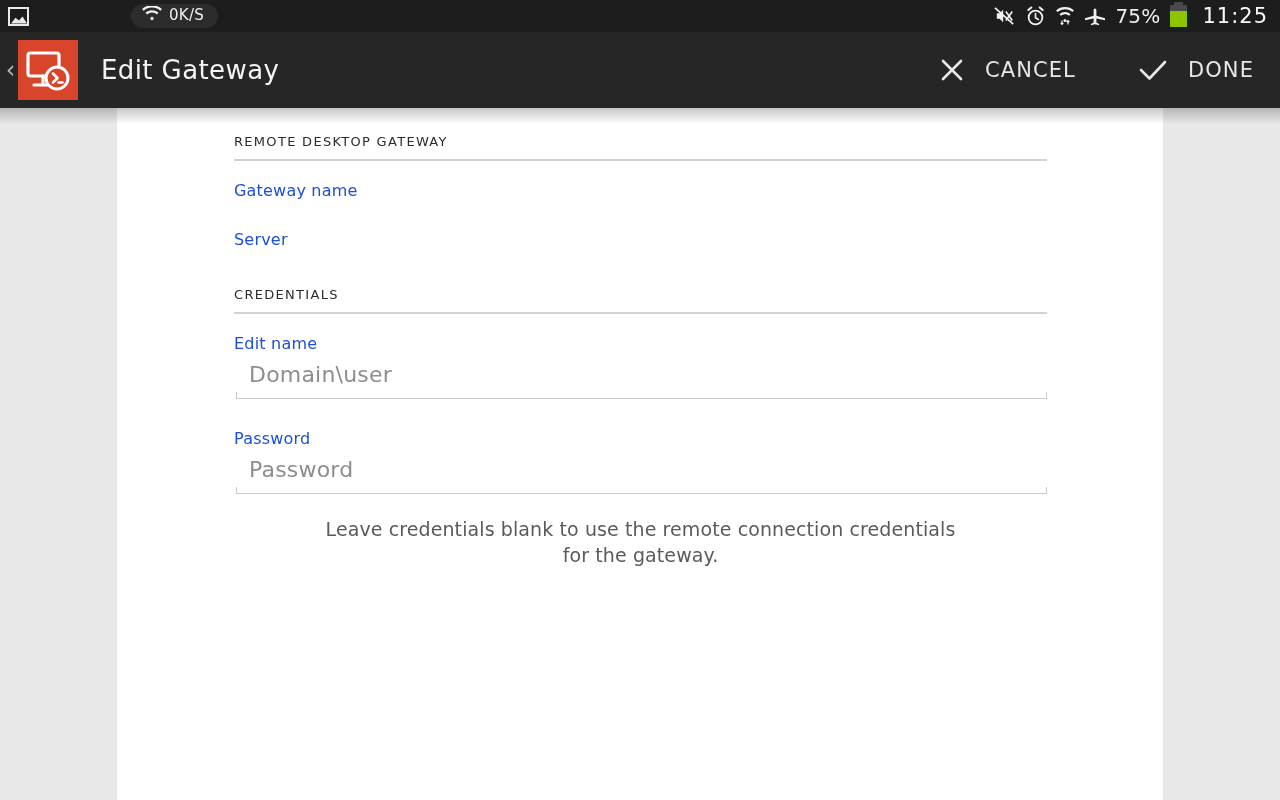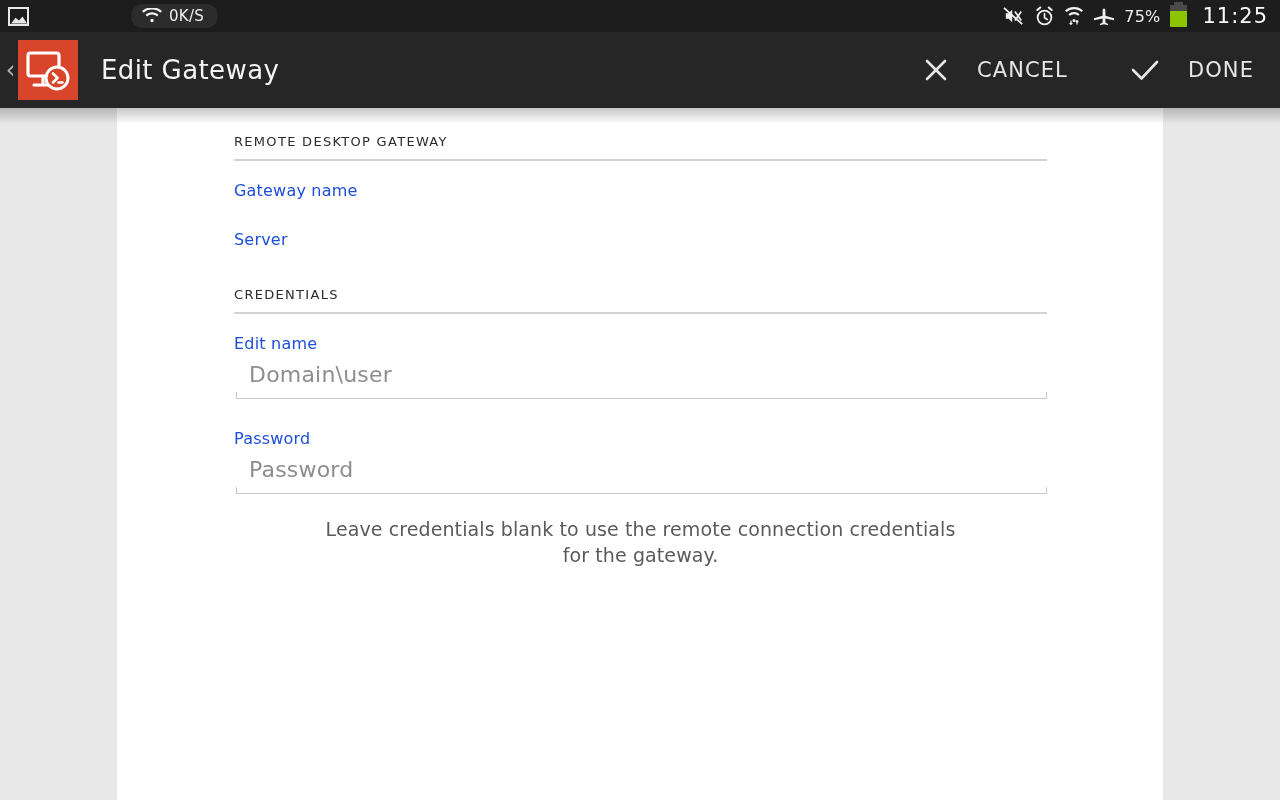--- a/index.html
+++ b/index.html
@@ -25,36 +25,36 @@
     position: relative; overflow: hidden;
     background: #1d1d1d;
   }
   .gallery-icon::after {
     content: ""; position: absolute;
     left: 1px; bottom: 0; width: 16px; height: 8px;
     background: #e9e9e9;
     clip-path: polygon(0% 100%, 28% 28%, 50% 62%, 72% 12%, 100% 100%);
   }
   .speed-pill {
-    display: flex; align-items: center; gap: 7px;
+    display: flex; align-items: flex-start; gap: 7px;
     background: #2c2c2c;
     border-radius: 13px;
     padding: 2px 14px 3px 11px;
     height: 24px;
     margin-left: 92px;
   }
   .speed-text { font-size: 15px; color: #f0f0f0; letter-spacing: .3px; }
 
   .status-right {
     margin-left: auto;
     display: flex; align-items: center; gap: 9px;
     padding-right: 12px;
   }
   .sb-ico { display: block; }
-  .batt-pct { font-size: 16px; color: #efefef; letter-spacing: .2px; margin-right: 1px; }
+  .batt-pct { font-size: 20px; color: #efefef; letter-spacing: .2px; margin-right: 1px; }
   .battery {
     width: 17px; height: 22px;
     background: #8cc400;
     position: relative;
     border-radius: 1px;
   }
   .battery::before {
     content: ""; position: absolute; top: 0; left: 0;
     width: 17px; height: 6px; background: #4a4a4a;
   }
@@ -84,21 +84,21 @@
     position: relative;
     flex: none;
   }
   .title-text {
     margin-left: 23px;
     font-size: 26px; color: #f4f4f4;
     letter-spacing: .4px;
   }
   .ab-actions { margin-left: auto; display: flex; align-items: center; padding-right: 26px; }
   .ab-btn {
-    display: flex; align-items: center; gap: 28px;
+    display: flex; align-items: center; gap: 20px;
     color: #e7e7e7; font-size: 21px; letter-spacing: 1.1px;
     cursor: pointer; background: none; border: none;
     font-family: "DejaVu Sans", sans-serif;
     padding: 8px 0;
   }
   .ab-btn + .ab-btn { margin-left: 62px; }
 
   
   .page-bg {
     position: absolute; top: 108px; left: 0;

